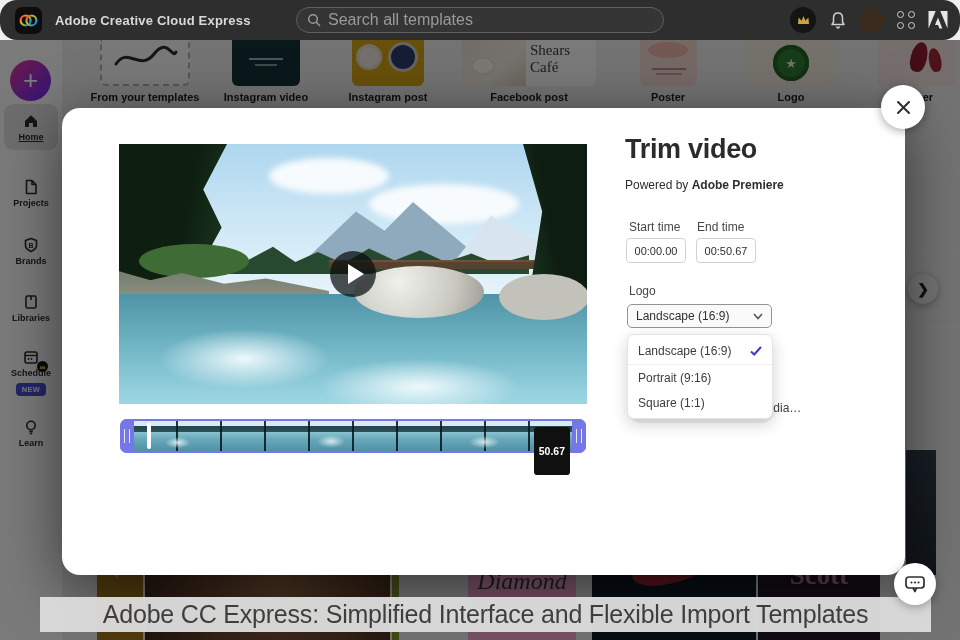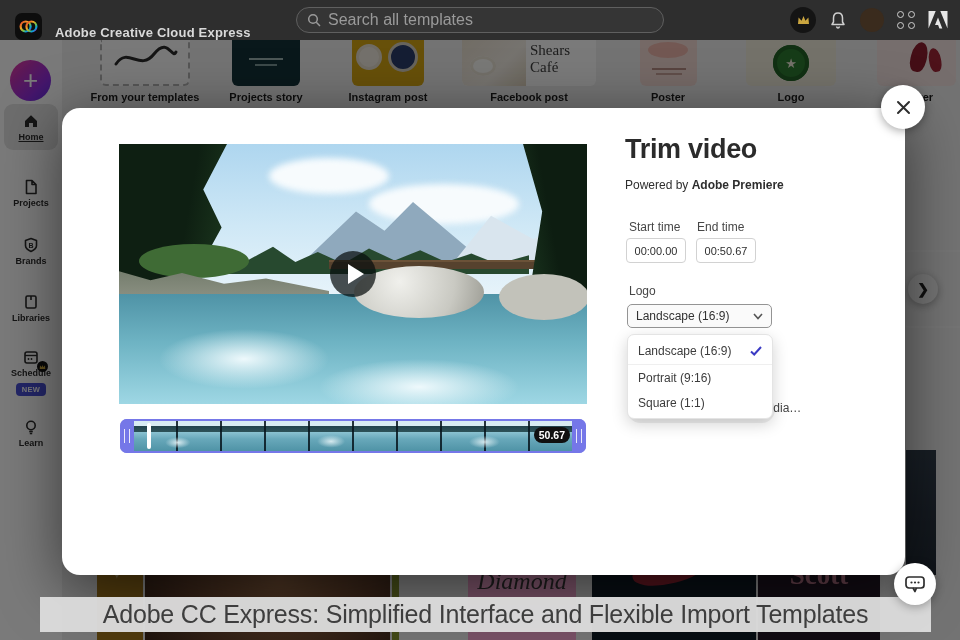--- a/index.html
+++ b/index.html
@@ -1,19 +1,19 @@
 <!DOCTYPE html>
 <html><head>
 <meta charset="utf-8">
 <style>
   * { margin:0; padding:0; box-sizing:border-box; }
   html,body { width:960px; height:640px; overflow:hidden; font-family:"Liberation Sans",sans-serif; background:#efefef; position:relative; }
 
   
-  .topbar { position:absolute; left:0; top:0; width:960px; height:40px; background:#2e2e2e; z-index:3; display:flex; align-items:flex-end; }
+  .topbar { position:absolute; left:0; top:0; width:960px; height:40px; background:#2e2e2e; z-index:3; display:flex; align-items:center;border-radius:17px; }
   .cclogo { width:27px; height:27px; border-radius:7px; background:#0d0d0d; margin-left:15px; display:flex; align-items:center; justify-content:center; }
   .app-title { color:#d9d9d9; font-size:13px; font-weight:bold; margin-left:13px; letter-spacing:.2px; }
   .searchbar { position:absolute; left:296px; top:7px; width:368px; height:26px; border:1px solid #5f5f5f; border-radius:14px; background:#353535; display:flex; align-items:center; color:#9a9a9a; font-size:16px; padding-left:10px; gap:7px; }
   .top-right { position:absolute; right:12px; top:0; height:40px; display:flex; align-items:center; gap:13px; }
   .crown-btn { width:26px; height:26px; border-radius:50%; background:#141414; display:flex; align-items:center; justify-content:center; }
   .avatar { width:24px; height:24px; border-radius:50%; background:radial-gradient(circle at 38% 32%, #7a5a42 0%, #4a332３ 55%, #241a10 100%); background-color:#3a2b1d; }
   .grid4 { display:grid; grid-template-columns:7px 7px; grid-gap:4px; }
   .grid4 span { width:7px; height:7px; border:1.6px solid #cfcfcf; border-radius:50%; display:block; }
 
   
@@ -64,21 +64,21 @@
   .handle { position:absolute; top:0; width:14px; height:34px; background:#7577e8; display:flex; align-items:center; justify-content:center; }
   .handle.l { left:0; border-radius:7px 0 0 7px; } .handle.r { right:0; border-radius:0 7px 7px 0; }
   .grip { width:6px; height:14px; border-left:1.6px solid #e9e9fb; border-right:1.6px solid #e9e9fb; }
   .strip { position:absolute; left:14px; right:14px; top:2px; bottom:2px; background:
       radial-gradient(18px 8px at 10% 72%, rgba(240,250,252,.85) 0%, rgba(240,250,252,0) 70%),
       radial-gradient(20px 9px at 45% 68%, rgba(240,250,252,.8) 0%, rgba(240,250,252,0) 70%),
       radial-gradient(22px 9px at 80% 70%, rgba(240,250,252,.8) 0%, rgba(240,250,252,0) 70%),
       repeating-linear-gradient(90deg, rgba(6,20,28,0) 0 42px, rgba(6,20,28,.85) 42px 44px),
       linear-gradient(180deg,#d8ebf2 0%, #d8ebf2 16%, #22424c 16%, #2d5258 36%, #8cc3d2 36%, #68a8ba 60%, #4f93a6 100%); }
   .playhead { position:absolute; left:27px; top:4px; width:4px; height:26px; background:#fff; border-radius:2px; z-index:2; }
-  .dur-badge { position:absolute; right:16px; top:8px; background:#101010; color:#fff; font-size:10.5px; font-weight:bold; padding:2px 5px; border-radius:8px; z-index:2; }
+  .dur-badge { position:absolute; right:16px; top:8px; background:#101010; color:#fff; font-size:10.5px; font-weight:bold; padding:18px 5px; border-radius:3px; z-index:2; }
 
   
   .panel { position:absolute; left:563px; top:0; width:270px; height:100%; }
   .m-title { position:absolute; top:26px; font-size:27px; font-weight:800; color:#2b2b2b; letter-spacing:-.3px; }
   .powered { position:absolute; top:70px; font-size:12px; color:#2e2e2e; }
   .f-label { position:absolute; font-size:12px; color:#464646; }
   .f-input { position:absolute; width:60px; height:25px; border:1px solid #d2d2d2; border-radius:4px; background:#fff; font-size:11px; color:#2e2e2e; display:flex; align-items:center; justify-content:center; }
   .select { position:absolute; left:2px; top:196px; width:145px; height:24px; border:1px solid #949494; border-radius:5px; background:#fafafa; font-size:12px; color:#323232; display:flex; align-items:center; padding:0 8px; justify-content:space-between; }
   .menu { position:absolute; left:2px; top:226px; width:146px; background:#fff; border:1px solid #e4e4e4; border-radius:7px; box-shadow:0 5px 16px rgba(0,0,0,.18); z-index:3; padding:3px 0; }
   .menu-item { height:25px; display:flex; align-items:center; justify-content:space-between; padding:0 10px; font-size:12px; color:#3c3c3c; }
@@ -126,21 +126,21 @@
 </div>
 <div class="tile" style="left:746px;width:90px;background:#f3eedd;">
   <div style="position:absolute;left:27px;top:5px;width:36px;height:36px;border-radius:50%;background:#2e7d32;box-shadow:inset 0 0 0 4px #256428;display:flex;align-items:center;justify-content:center;color:#f3eedd;font-size:13px;">★</div>
 </div>
 <div class="tile" style="left:877px;width:79px;background:#f6e7e4;">
   <div style="position:absolute;left:34px;top:2px;width:16px;height:30px;background:#8e1f2f;border-radius:50% 50% 40% 40%;transform:rotate(14deg)"></div>
   <div style="position:absolute;left:52px;top:8px;width:12px;height:24px;background:#a32638;border-radius:50% 50% 40% 40%;transform:rotate(-10deg)"></div>
 </div>
 
 <div class="tlabel" style="left:80px;width:130px;">From your templates</div>
-<div class="tlabel" style="left:216px;width:100px;">Projects story</div>
+<div class="tlabel" style="left:216px;width:100px;">Instagram video</div>
 <div class="tlabel" style="left:338px;width:100px;">Instagram post</div>
 <div class="tlabel" style="left:479px;width:100px;">Facebook post</div>
 <div class="tlabel" style="left:618px;width:100px;">Poster</div>
 <div class="tlabel" style="left:741px;width:100px;">Logo</div>
 <div class="tlabel" style="left:870px;width:100px;">Flyer</div>
 
 <div class="viewall" style="left:878px;top:196px;">all ›</div>
 <div class="viewall" style="left:878px;top:424px;">all ›</div>
 <div class="carousel-card"></div>
 <div class="next-btn">❯</div>

